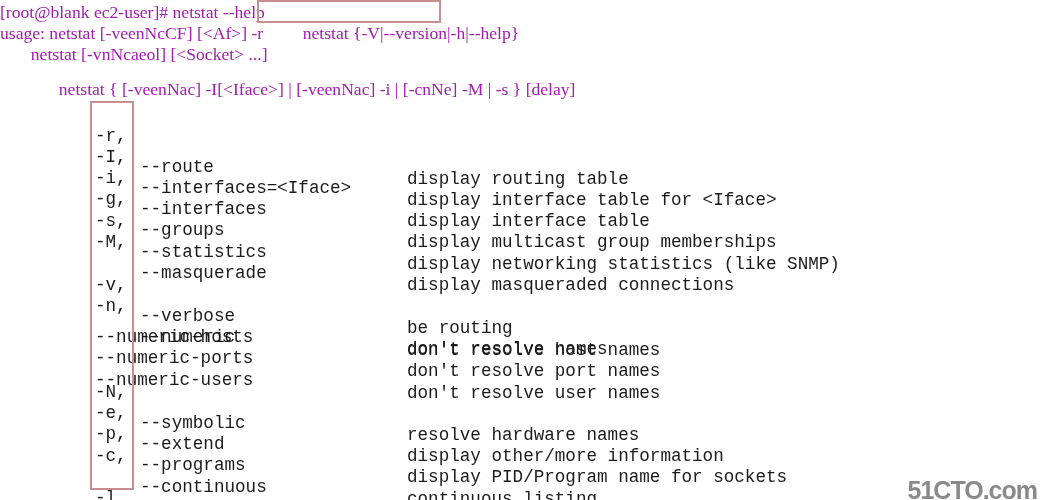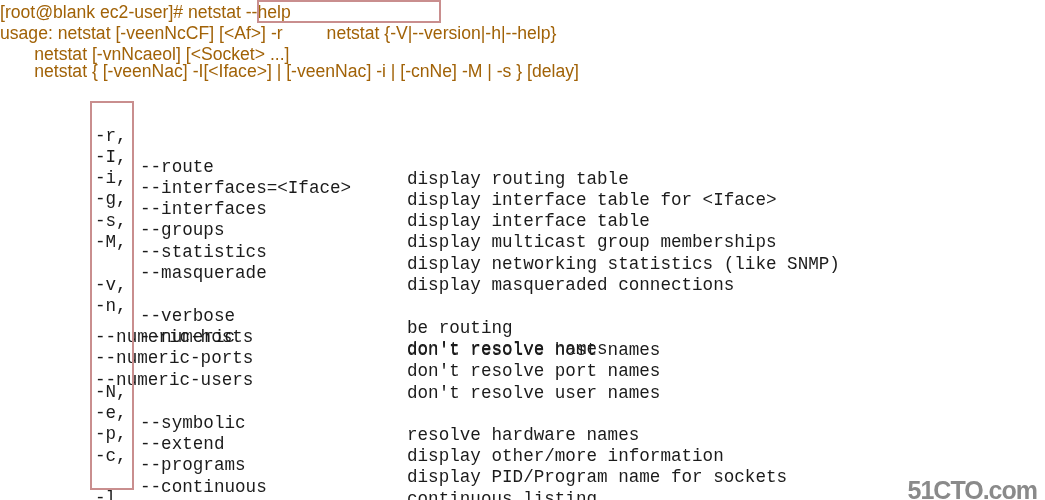--- a/index.html
+++ b/index.html
@@ -24,24 +24,24 @@
     font-size: 17.6px;
     line-height: 21.4px;
     letter-spacing: 0px;
     white-space: pre;
   }
 
   .line {
     position: absolute;
     left: 0;
     white-space: pre;
-    font-family: Liberation Sans, sans-serif;
+    font-family: Liberation Serif, serif;
     font-size: 17.6px;
     line-height: 21.4px;
-    color: #a16207;
+    color: #a21caf;
   }
 
   
   .opt-row {
     position: absolute;
     left: 0;
     height: 21.4px;
     white-space: pre;
   }
   .opt-short {
@@ -107,21 +107,21 @@
 <body>
 
 <div id="terminal">
 
   
   <div class="line" id="line-prompt" style="top:2px;"><span>[root@blank ec2-user]# </span><span>netstat --help</span></div>
 
   
   <div class="line" style="top:23px;">usage: netstat [-veenNcCF] [&lt;Af&gt;] -r         netstat {-V|--version|-h|--help}</div>
   <div class="line" style="top:44px;">       netstat [-vnNcaeol] [&lt;Socket&gt; ...]</div>
-  <div class="line" style="top:61px;">       netstat { [-veenNac] -I[&lt;Iface&gt;] | [-veenNac] -i | [-cnNe] -M | -s } [delay]</div>
+  <div class="line" style="top:79px;padding-left:28px;">       netstat { [-veenNac] -I[&lt;Iface&gt;] | [-veenNac] -i | [-cnNe] -M | -s } [delay]</div>
 
   
   <div class="opt-row" style="top:105px;">
     <span class="opt-short">-r,</span>
     <span class="opt-long">--route</span>
     <span class="opt-desc">display routing table</span>
   </div>
   <div class="opt-row" style="top:126px;">
     <span class="opt-short">-I,</span>
     <span class="opt-long">--interfaces=&lt;Iface&gt;</span>

